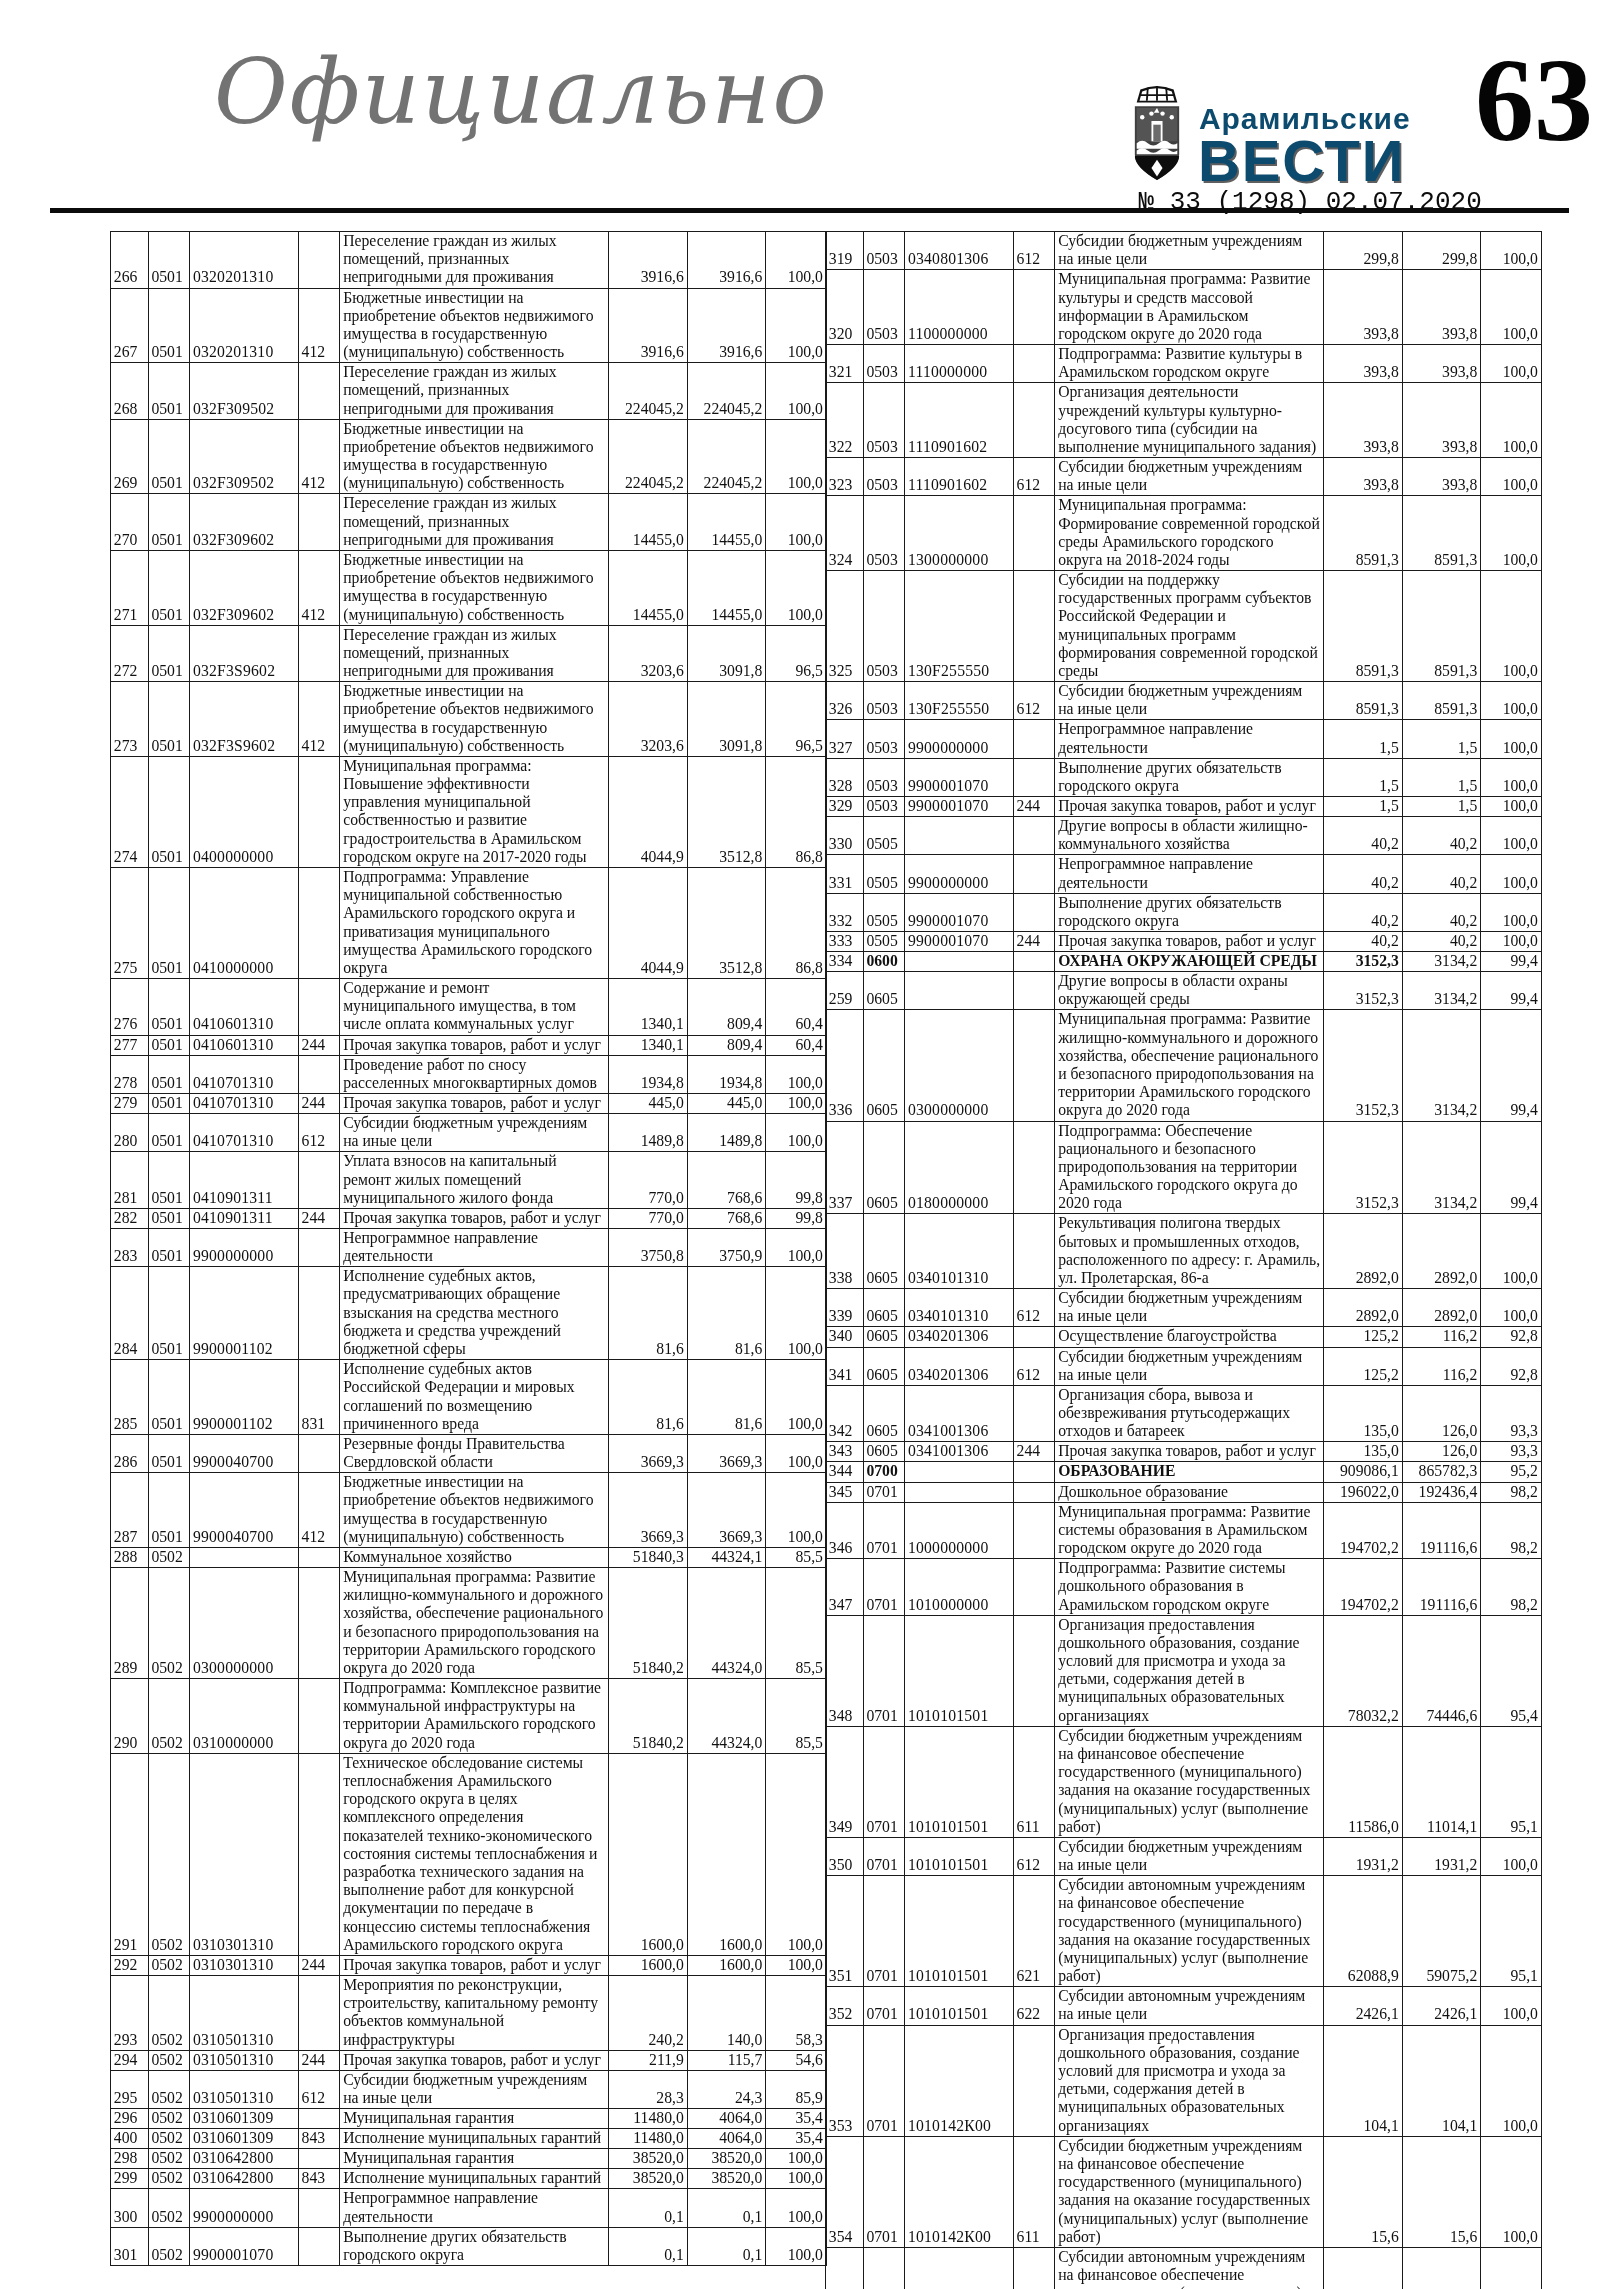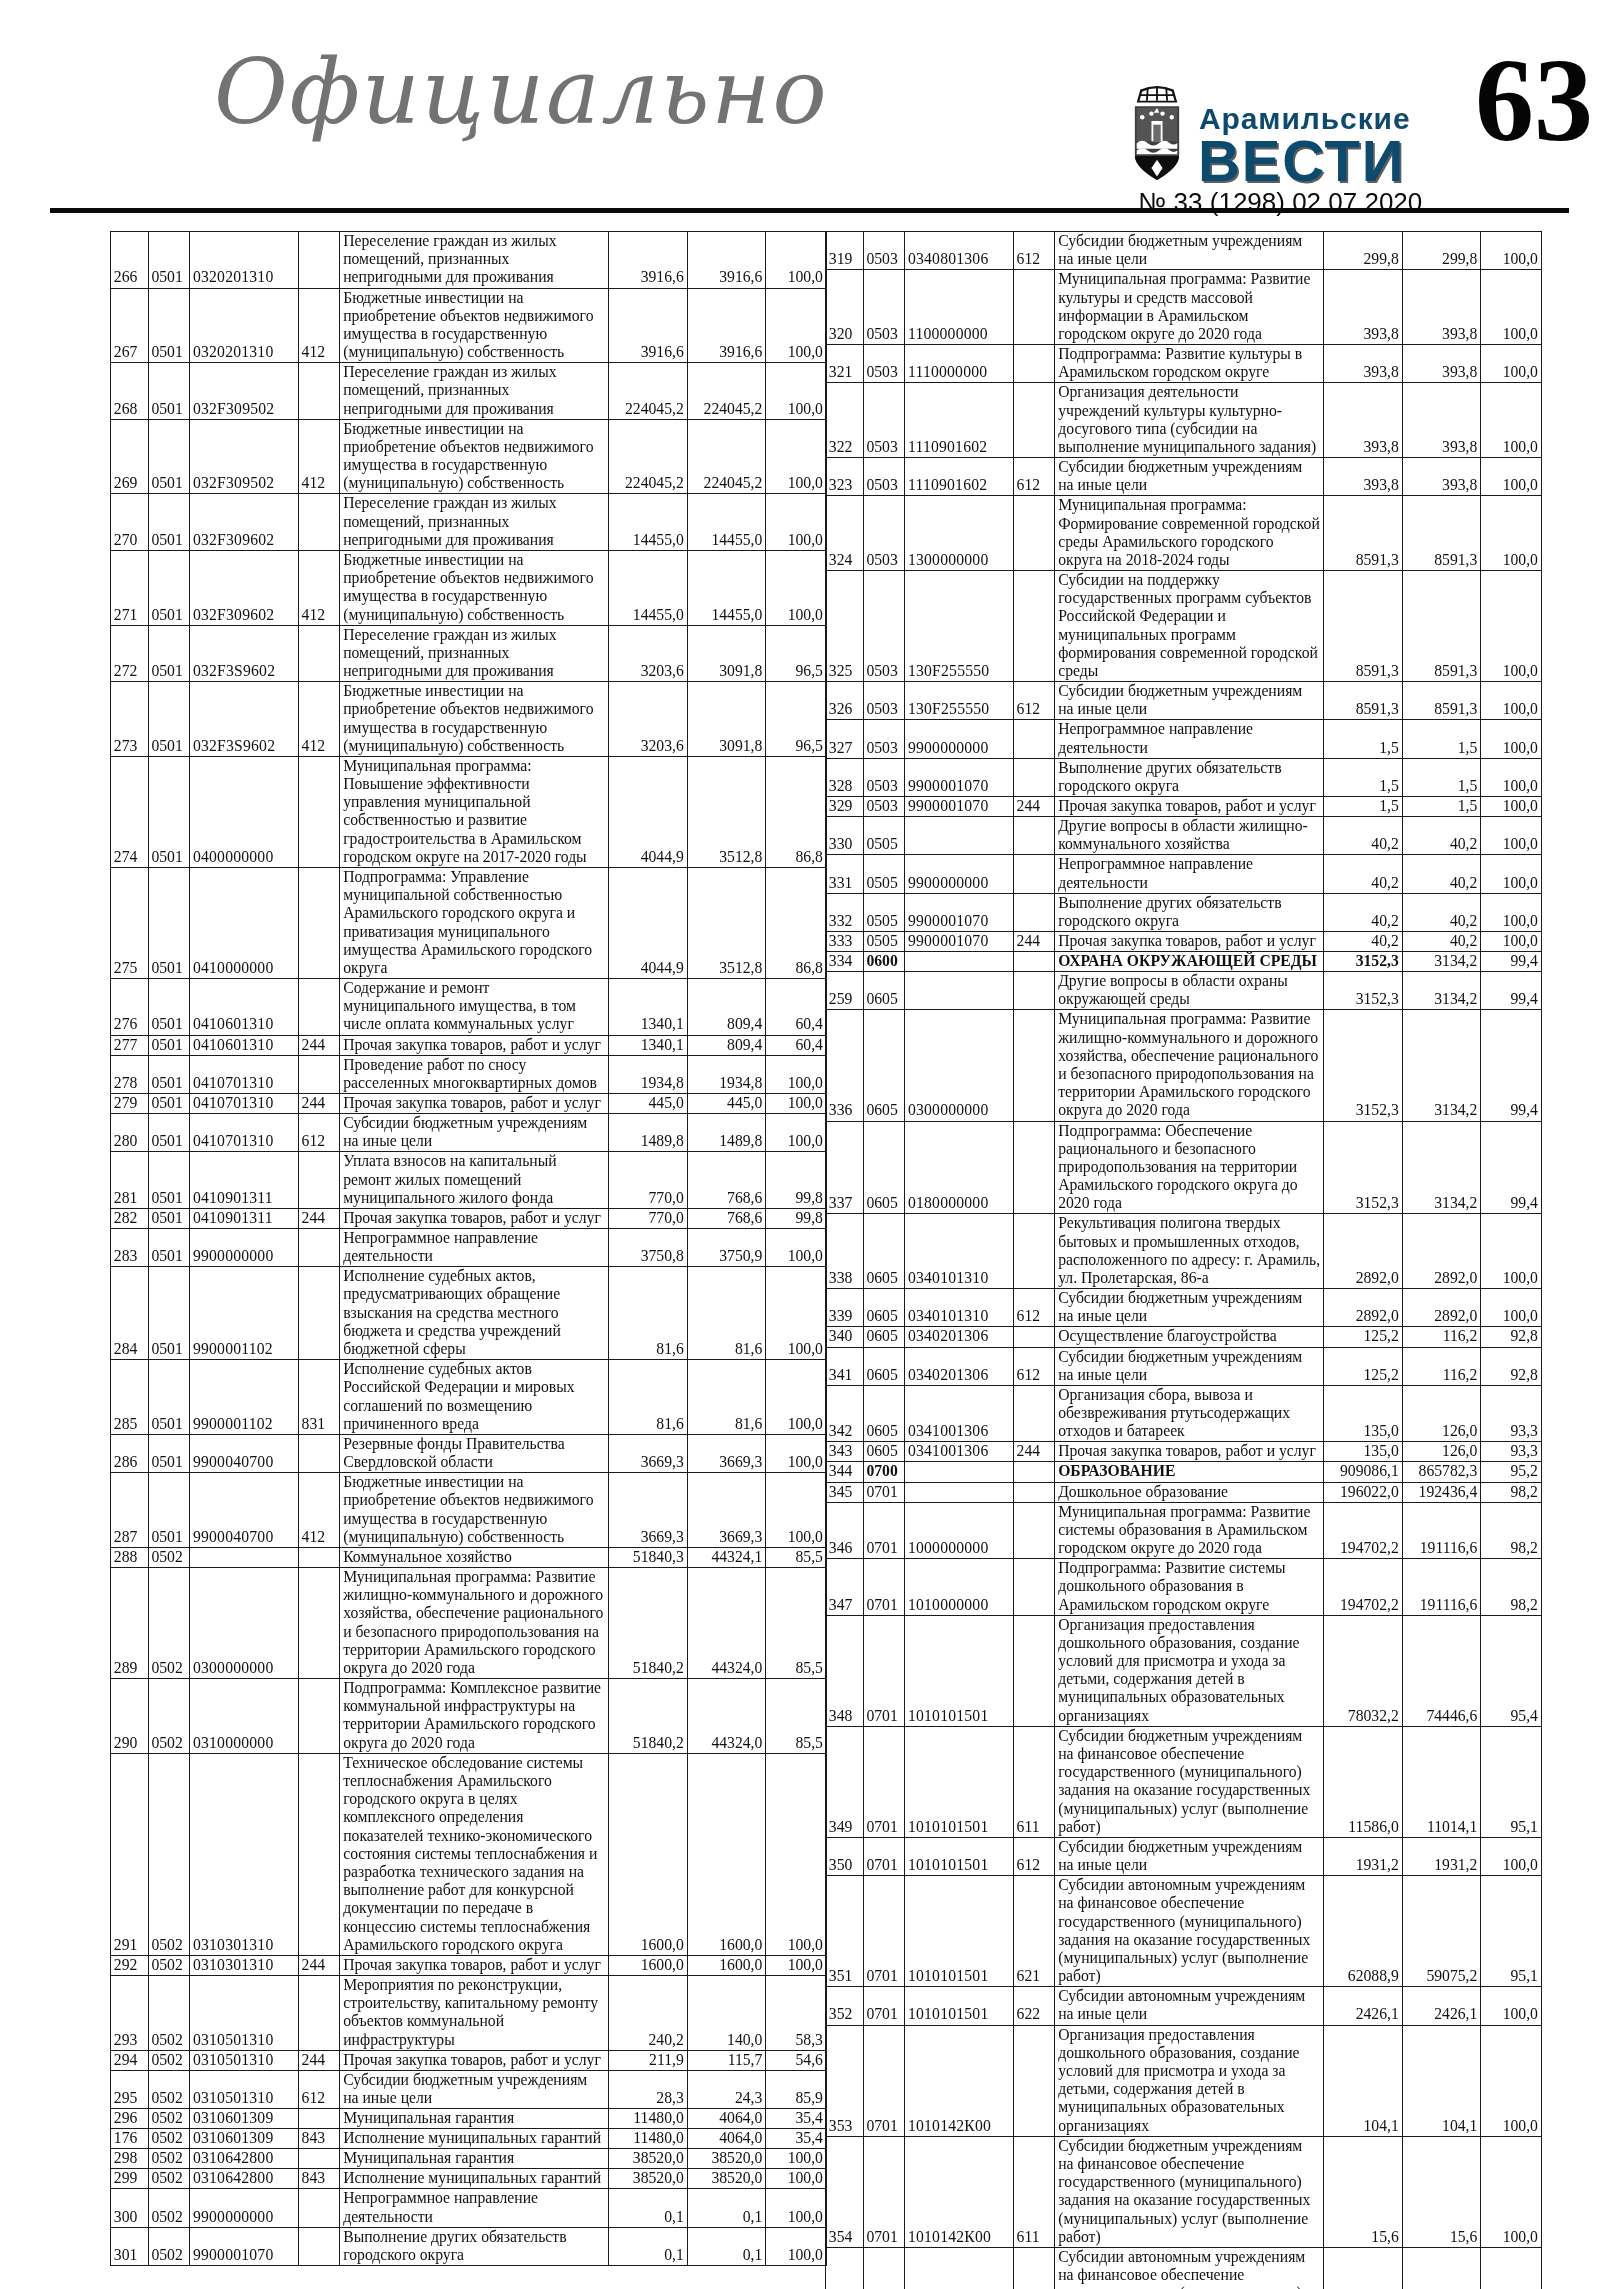--- a/index.html
+++ b/index.html
@@ -22,21 +22,21 @@
     font-size:30px;color:#0c4a6e;white-space:nowrap;letter-spacing:0.9px;
   }
   .paper-name2{
     position:absolute;left:65px;top:54px;
     font-family:"Liberation Sans",sans-serif;font-weight:bold;
     font-size:58px;line-height:1;color:#0c4a6e;letter-spacing:1.8px;
     text-shadow:1.8px 1.8px 0 #5f5f5f;white-space:nowrap;
   }
   .issue-line{
     position:absolute;left:5.5px;top:109px;
-    font-family:Liberation Sans, sans-serif;font-size:26px;color:#0c0c0c;white-space:nowrap;
+    font-family:Liberation Mono, monospace;font-size:26px;color:#0c0c0c;white-space:nowrap;
   }
   .page-num{
     position:absolute;left:1475px;top:42px;
     font-family:"Liberation Serif",serif;font-weight:bold;font-size:118px;
     line-height:1;color:#050505;
   }
   .head-rule{position:absolute;left:50px;top:208px;width:1519px;height:4.6px;background:#0b0b0b;}
   
   .tbl-wrap-left {position:absolute;left:110px;top:231px;width:692px;}
   .tbl-wrap-right{position:absolute;left:825px;top:231px;width:692px;}
@@ -409,21 +409,21 @@
           <td class="c-n">296</td>
           <td class="c-code">0502</td>
           <td class="c-art">0310601309</td>
           <td class="c-vr"></td>
           <td class="c-name">Муниципальная гарантия</td>
           <td class="c-num v1">11480,0</td>
           <td class="c-num">4064,0</td>
           <td class="c-pct">35,4</td>
         </tr>
         <tr>
-          <td class="c-n">176</td>
+          <td class="c-n">400</td>
           <td class="c-code">0502</td>
           <td class="c-art">0310601309</td>
           <td class="c-vr">843</td>
           <td class="c-name">Исполнение муниципальных гарантий</td>
           <td class="c-num v1">11480,0</td>
           <td class="c-num">4064,0</td>
           <td class="c-pct">35,4</td>
         </tr>
         <tr>
           <td class="c-n">298</td>

